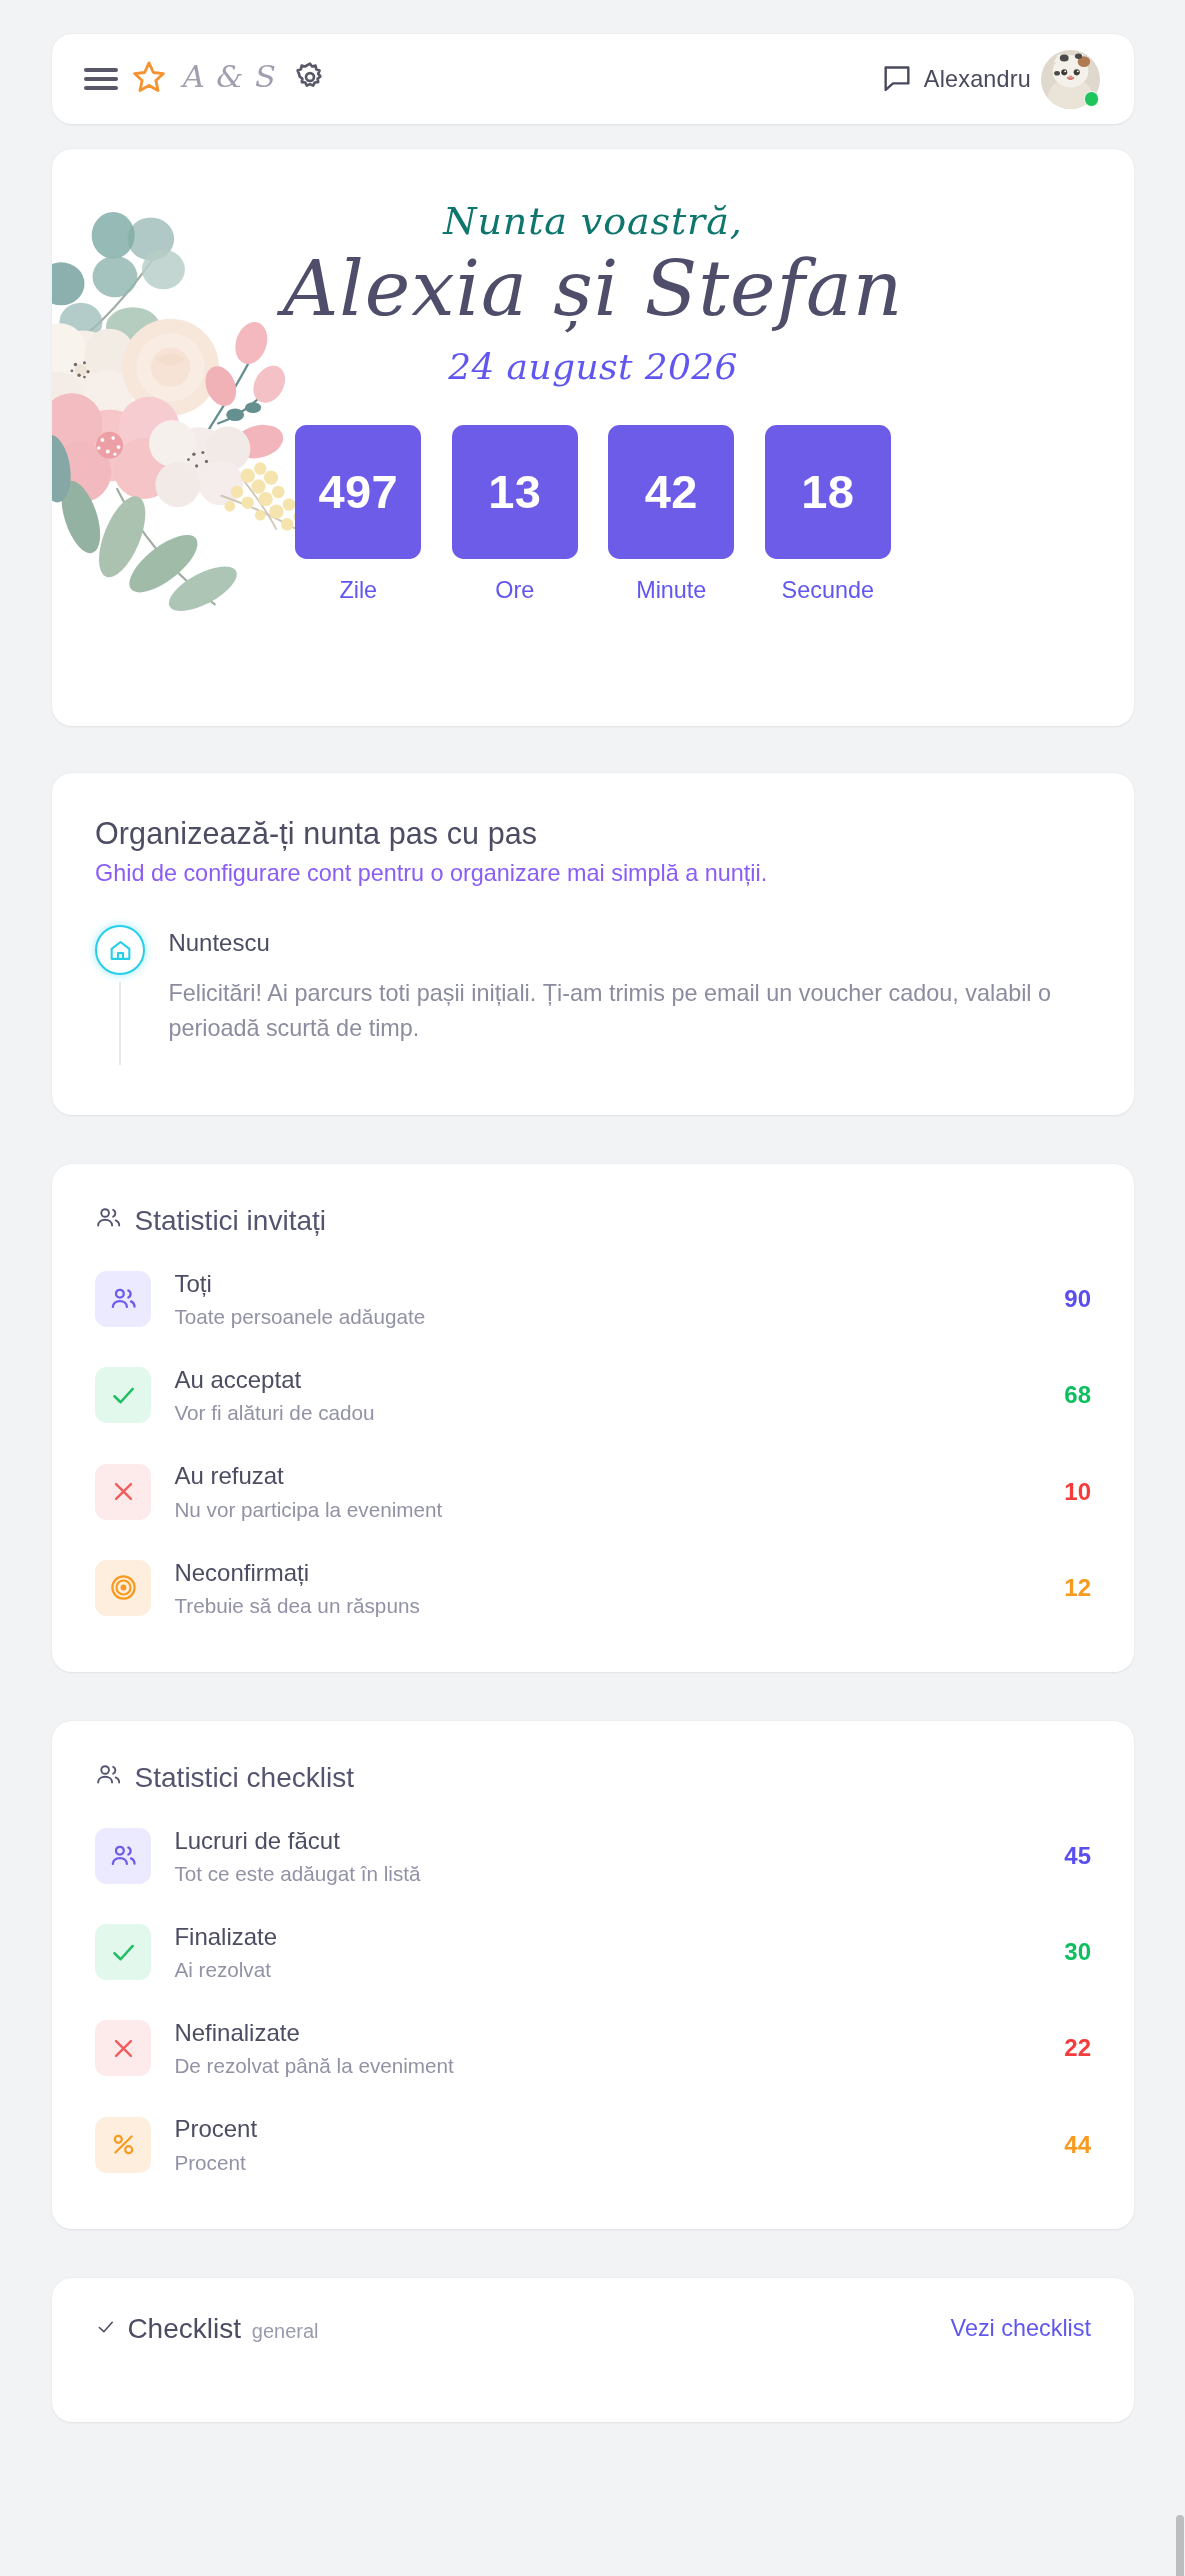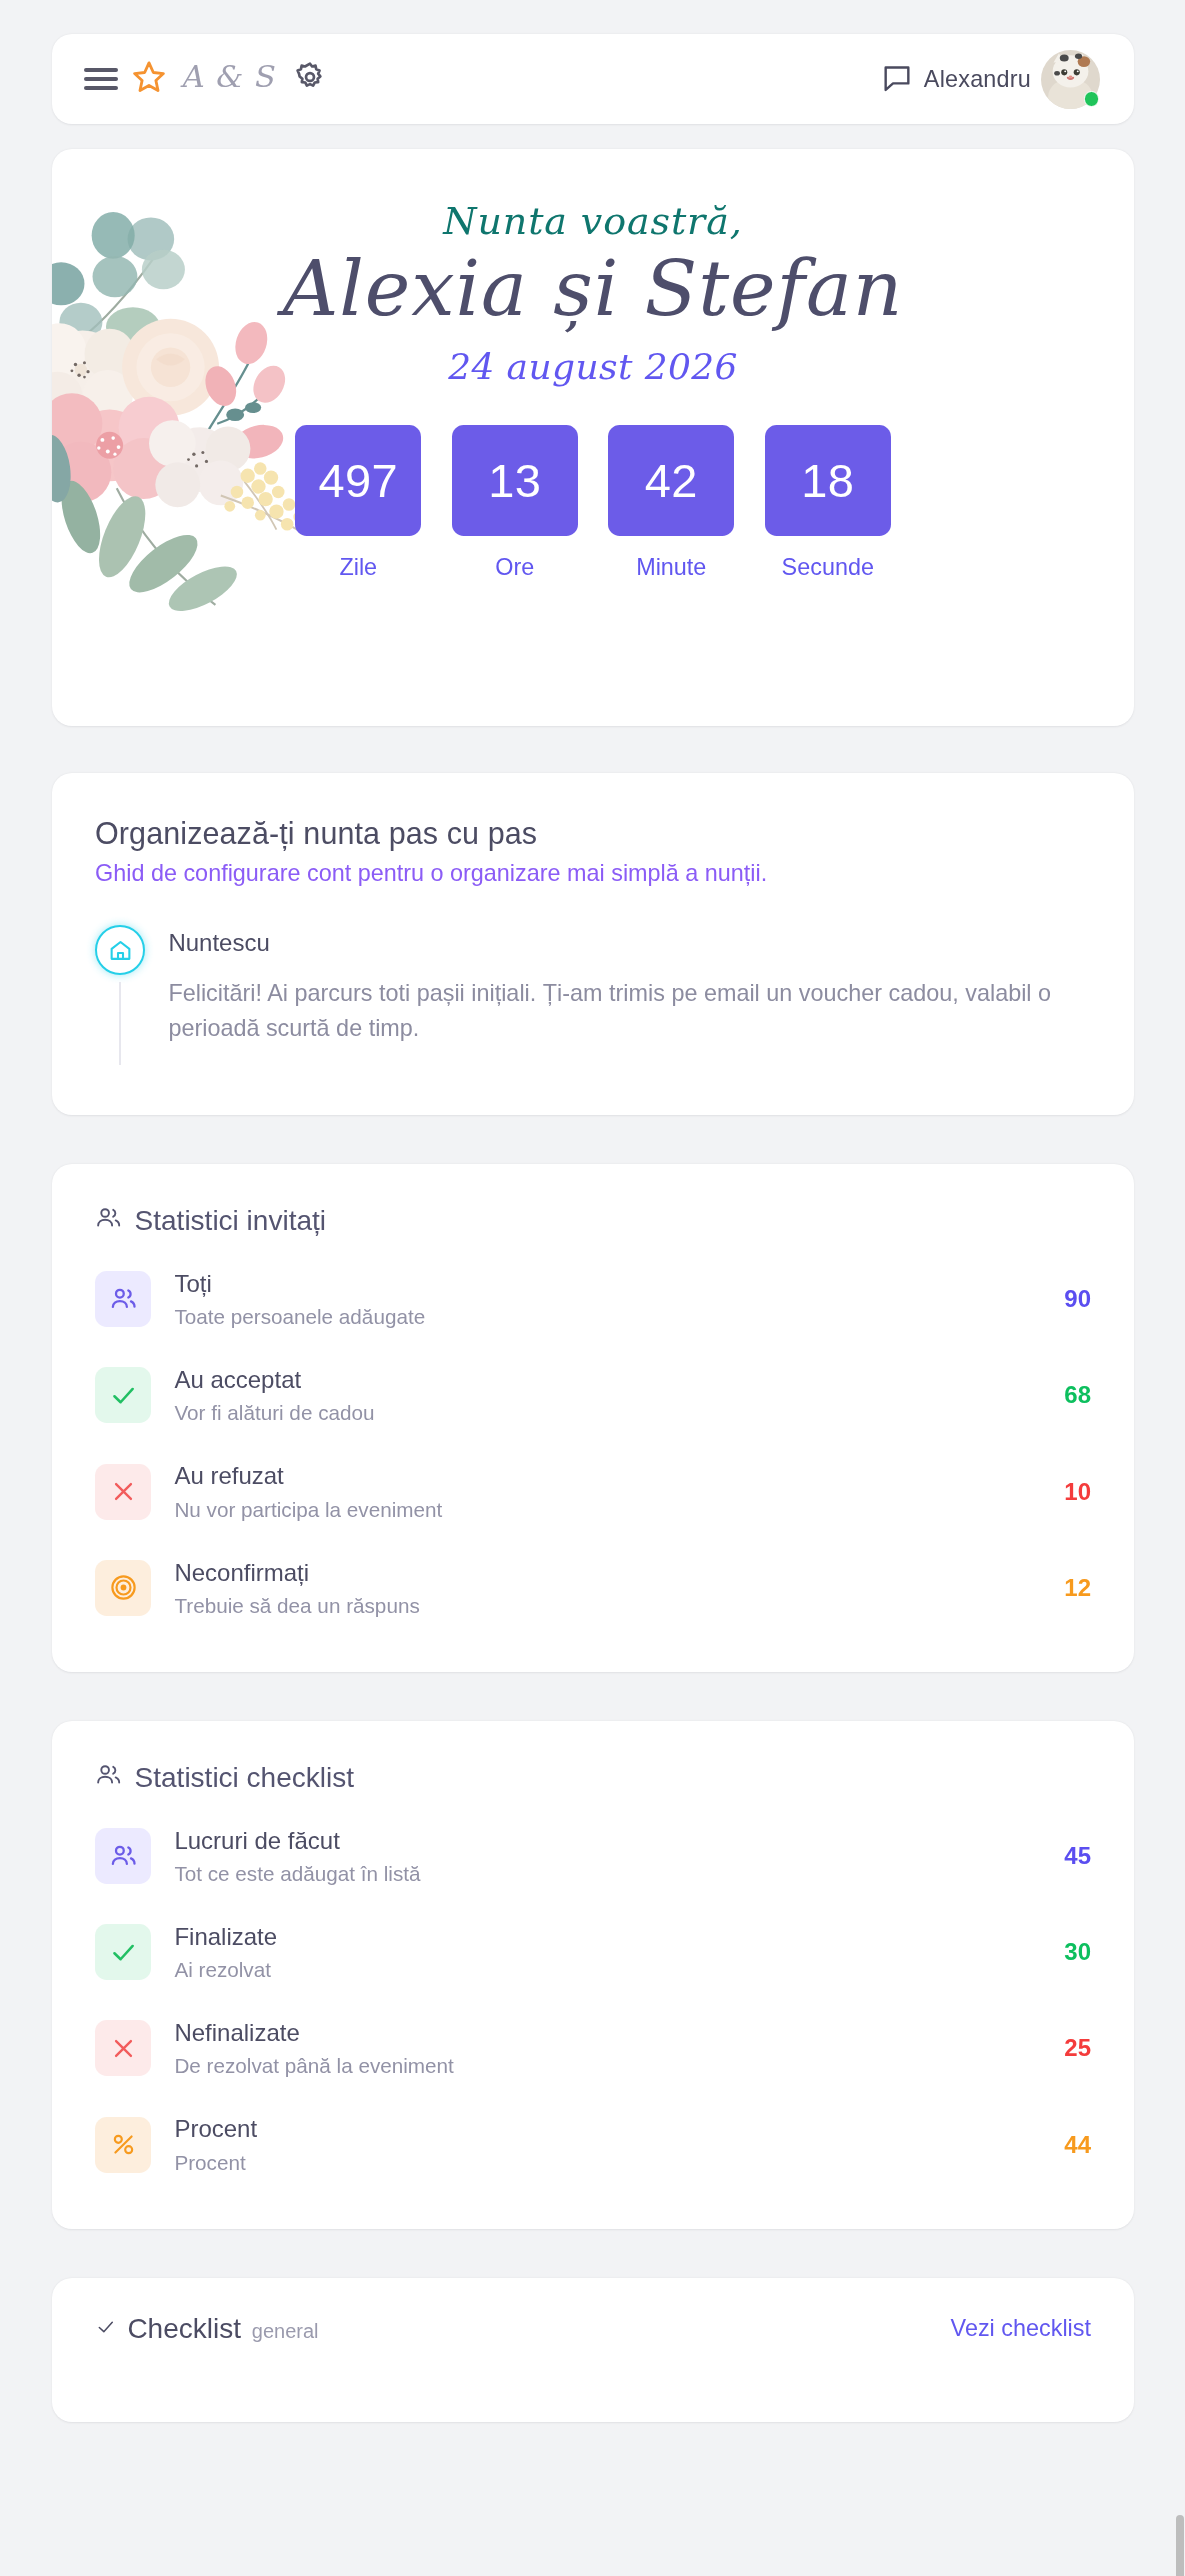--- a/index.html
+++ b/index.html
@@ -133,27 +133,27 @@
   }
 
   .countdown {
     margin-top: 38px;
     display: flex;
     justify-content: center;
     gap: 30.5px;
   }
   .cd-unit { width: 126px; }
   .cd-box {
-    height: 111px;
+    height: 134px;
     background: #6c5ce8;
     border-radius: 11.7px;
     display: flex; align-items: center; justify-content: center;
     color: #ffffff;
     font-size: 47px;
-    font-weight: 400;
+    font-weight: 700;
     letter-spacing: 0.4px;
   }
   .cd-label {
     margin-top: 18px;
     text-align: center;
     color: #6157f0;
     font-size: 23.4px;
   }
 
   
@@ -643,21 +643,21 @@
     <div class="stat-row">
       <div class="stat-ic ic-red">
         <svg width="27" height="27" viewBox="0 0 24 24" fill="none" stroke="#f25c5c" stroke-width="2.1" stroke-linejoin="round" stroke-linecap="round">
           <path d="M5.4 5.4 L18.6 18.6 M18.6 5.4 L5.4 18.6"></path>
         </svg>
       </div>
       <div class="stat-texts">
         <div class="stat-title">Nefinalizate</div>
         <div class="stat-desc">De rezolvat până la eveniment</div>
       </div>
-      <div class="stat-val v-red">25</div>
+      <div class="stat-val v-red">22</div>
     </div>
 
     <div class="stat-row">
       <div class="stat-ic ic-orange">
         <svg width="27" height="27" viewBox="0 0 24 24" fill="none" stroke="#f79a1e" stroke-width="1.9" stroke-linejoin="round" stroke-linecap="round">
           <circle cx="7.4" cy="7.4" r="3.1"></circle>
           <circle cx="16.6" cy="16.6" r="3.1"></circle>
           <path d="M19.2 4.8 L4.8 19.2"></path>
         </svg>
       </div>

